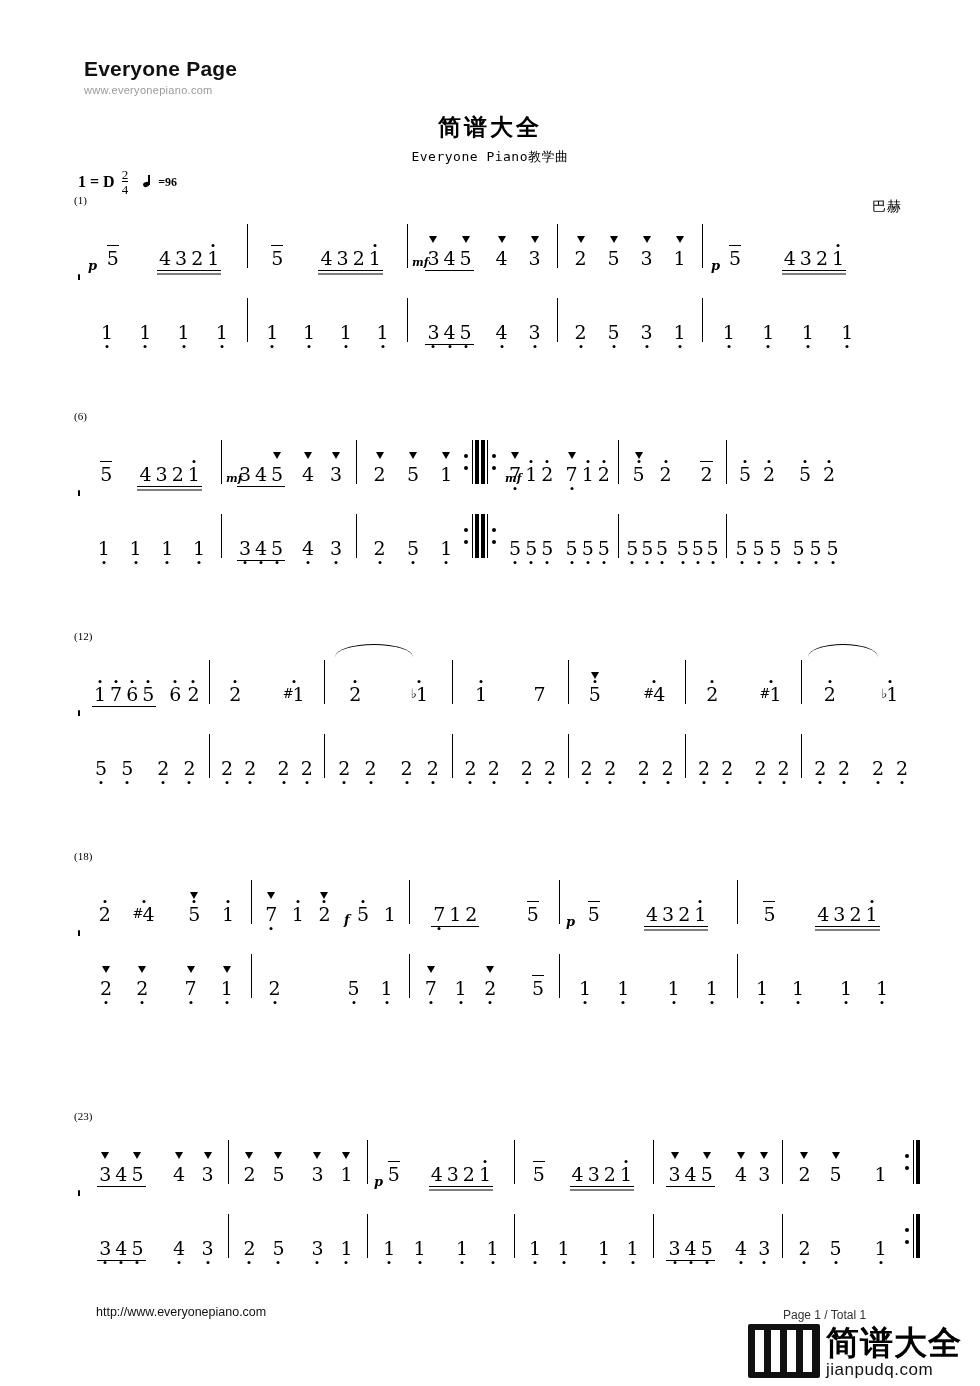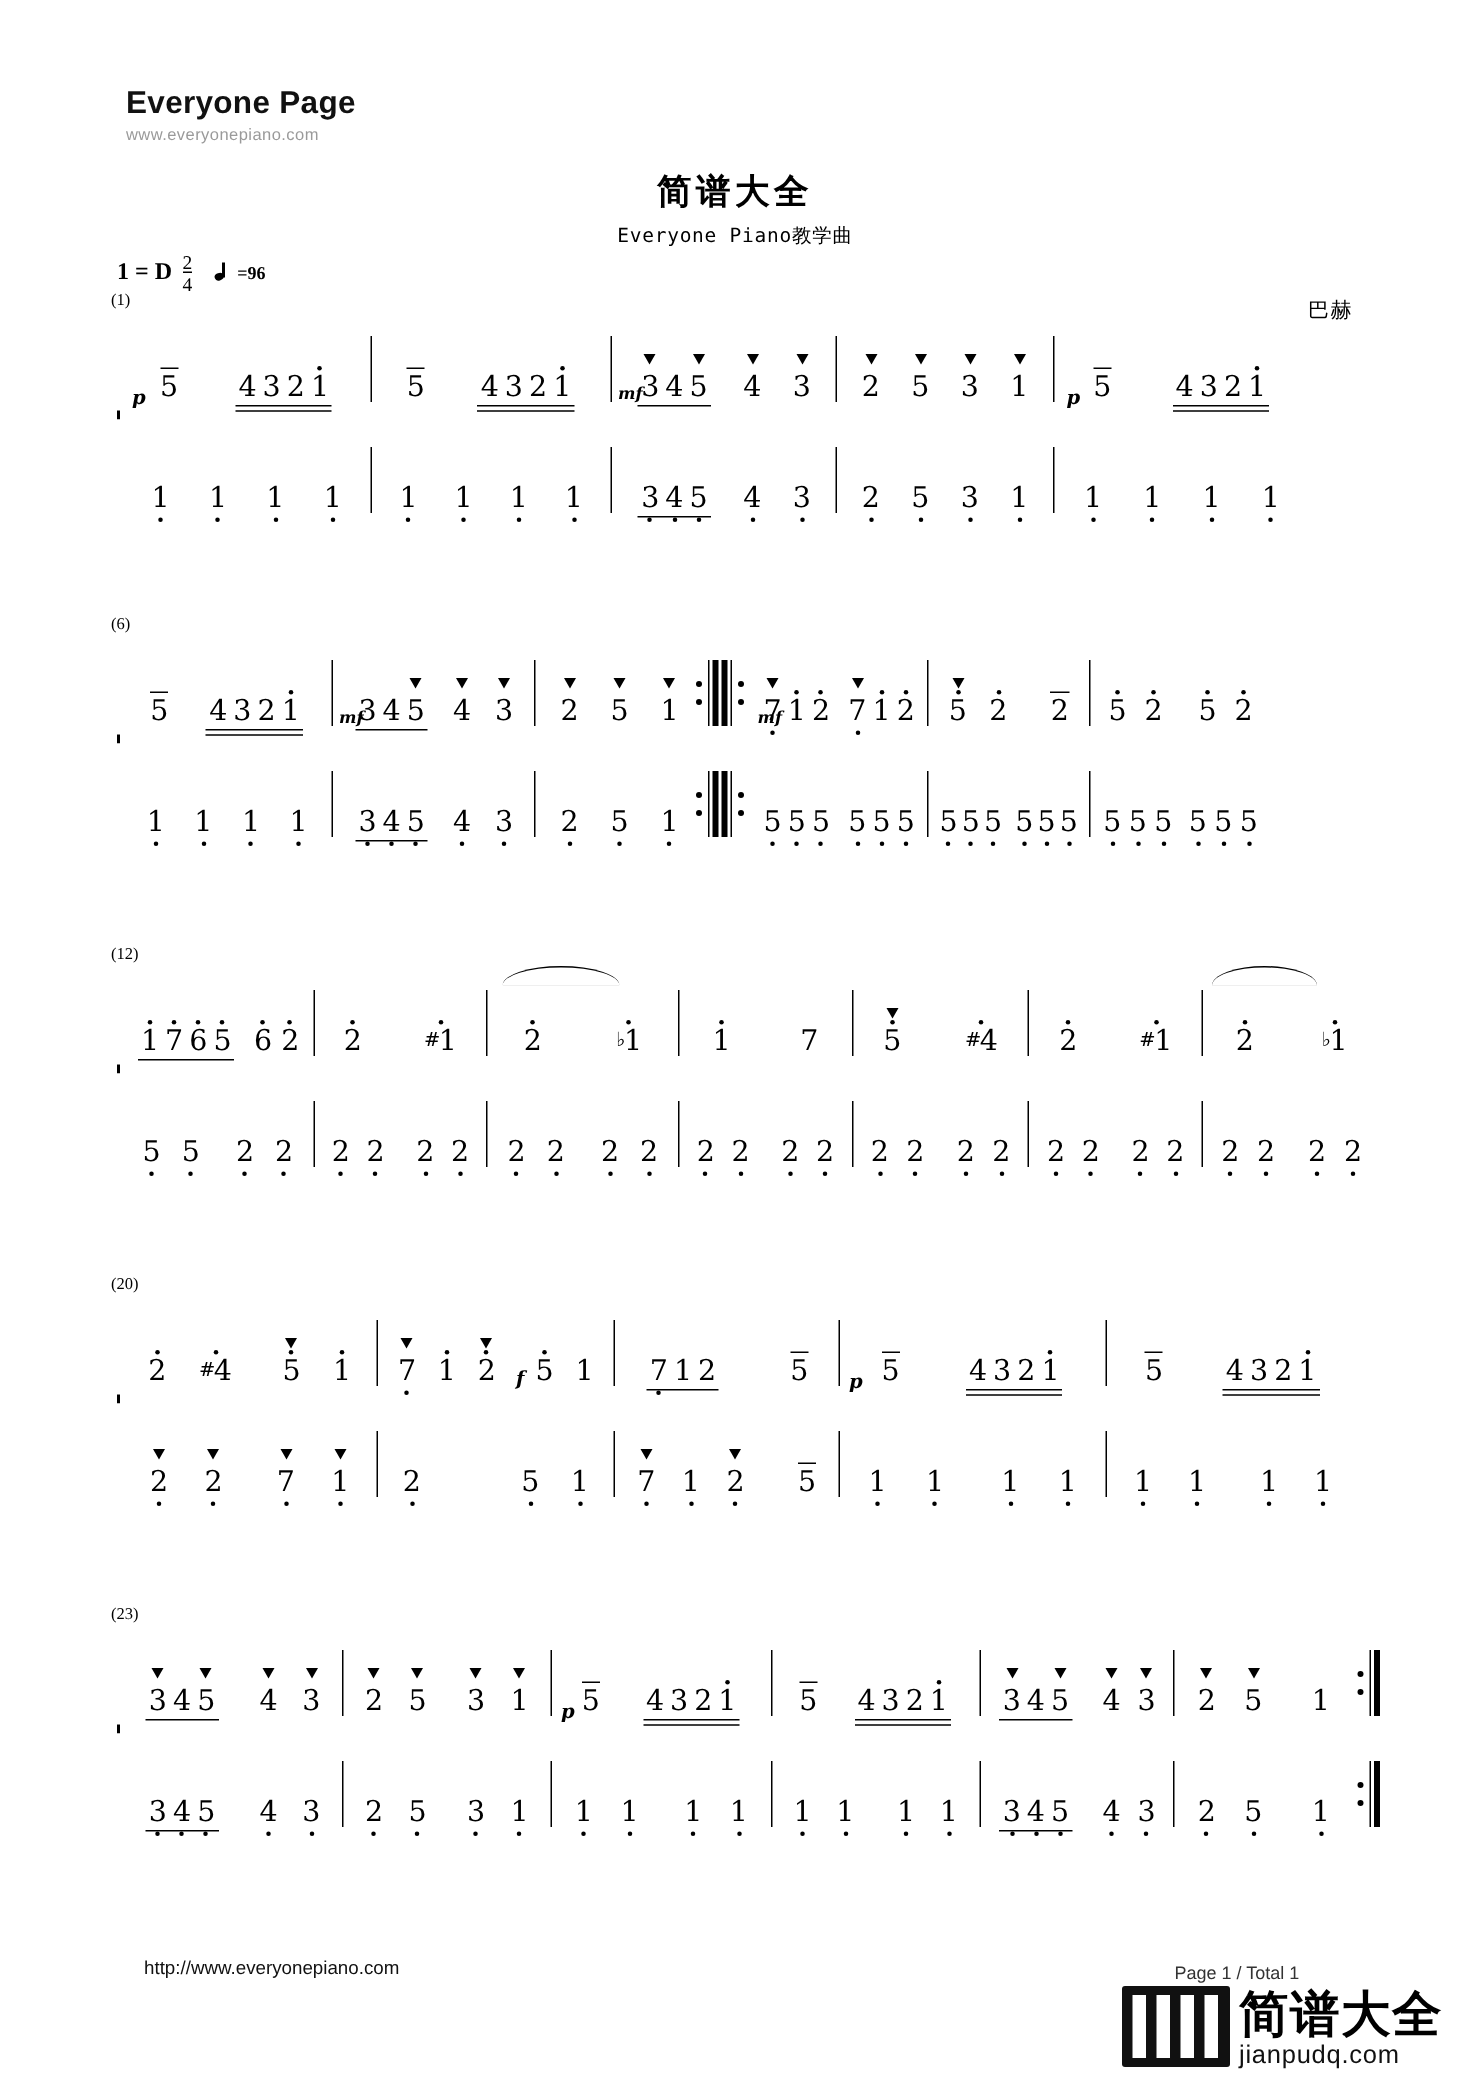--- a/index.html
+++ b/index.html
@@ -657,21 +657,21 @@
         <span class="note lo">2</span>
         <span class="note lo">2</span>
         <span class="note lo" style="margin-left:10px">2</span>
         <span class="note lo">2</span>
       </div>
     </div>
   </div>
 </div>
 
 <div class="system" style="top:868px;">
-  <div class="sys-label">(20)</div>
+  <div class="sys-label">(18)</div>
   <div class="brace">{</div>
   <div class="staff">
     <div class="row upper">
       <div class="measure" style="width:170px">
         <span class="note hi">2</span>
         <span class="note hi"><span class="accidental">#</span>4</span>
         <span class="note hi" style="margin-left:12px">5<i class="wedge"></i></span>
         <span class="note hi">1</span>
       </div>
       <div class="measure" style="width:158px">
@@ -737,21 +737,21 @@
       <div class="measure nobar" style="width:168px">
         <span class="note lo">1</span>
         <span class="note lo">1</span>
         <span class="note lo" style="margin-left:12px">1</span>
         <span class="note lo">1</span>
       </div>
     </div>
   </div>
 </div>
 
-<div class="system" style="top:1088px;">
+<div class="system" style="top:1128px;">
   <div class="sys-label">(23)</div>
   <div class="brace">{</div>
   <div class="staff">
     <div class="row upper">
       <div class="measure" style="width:148px">
         <span class="grp beam1">
           <span class="note">3<i class="wedge"></i></span>
           <span class="note">4</span>
           <span class="note">5<i class="wedge"></i></span>
         </span>

